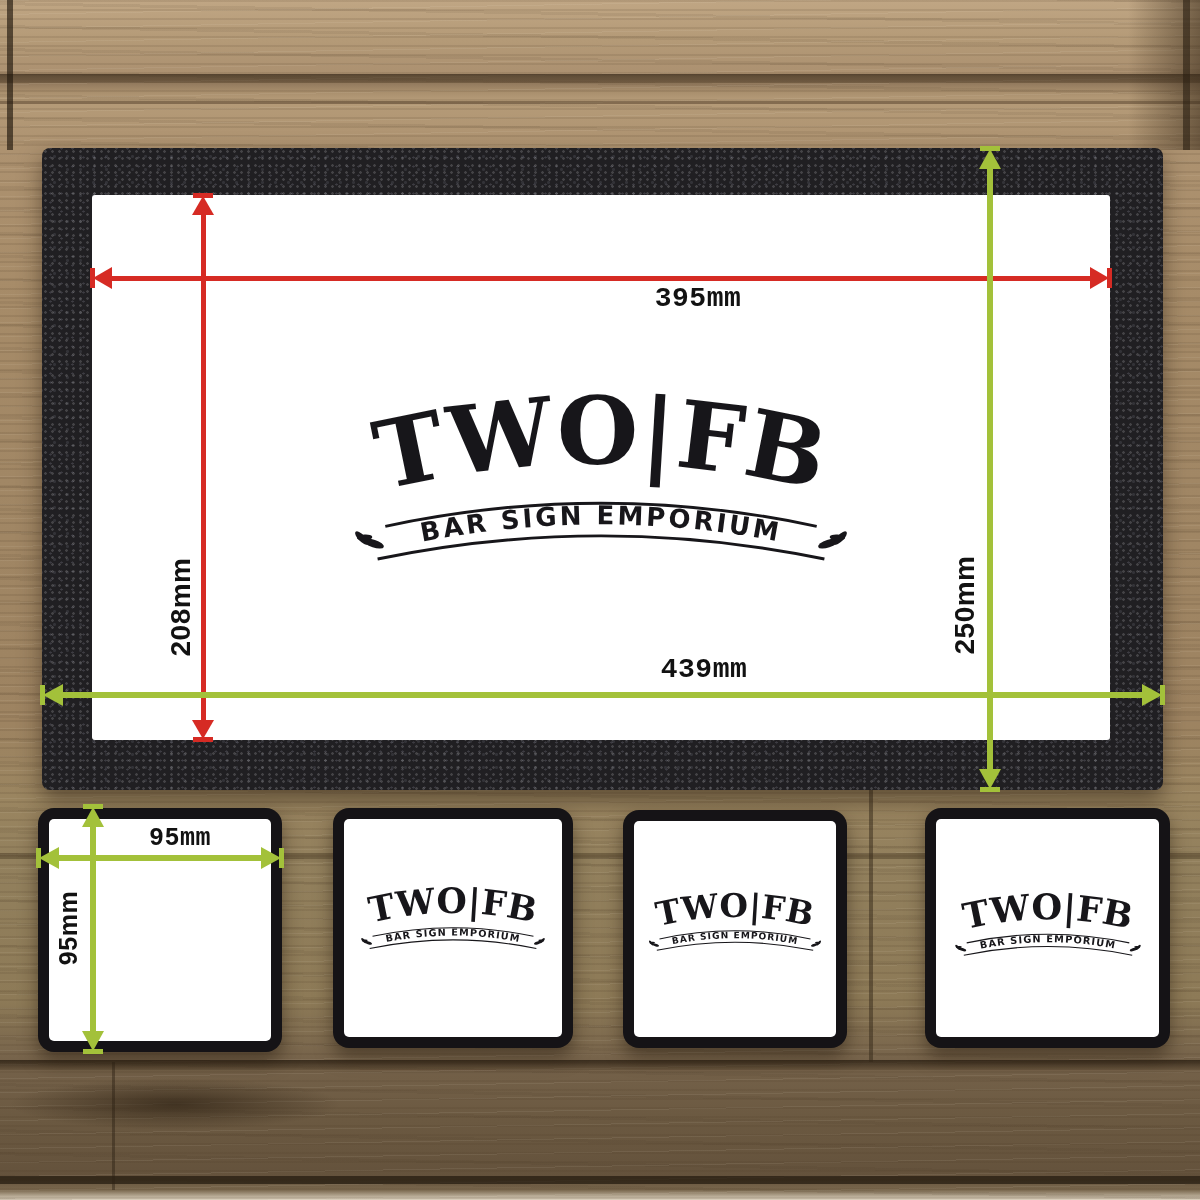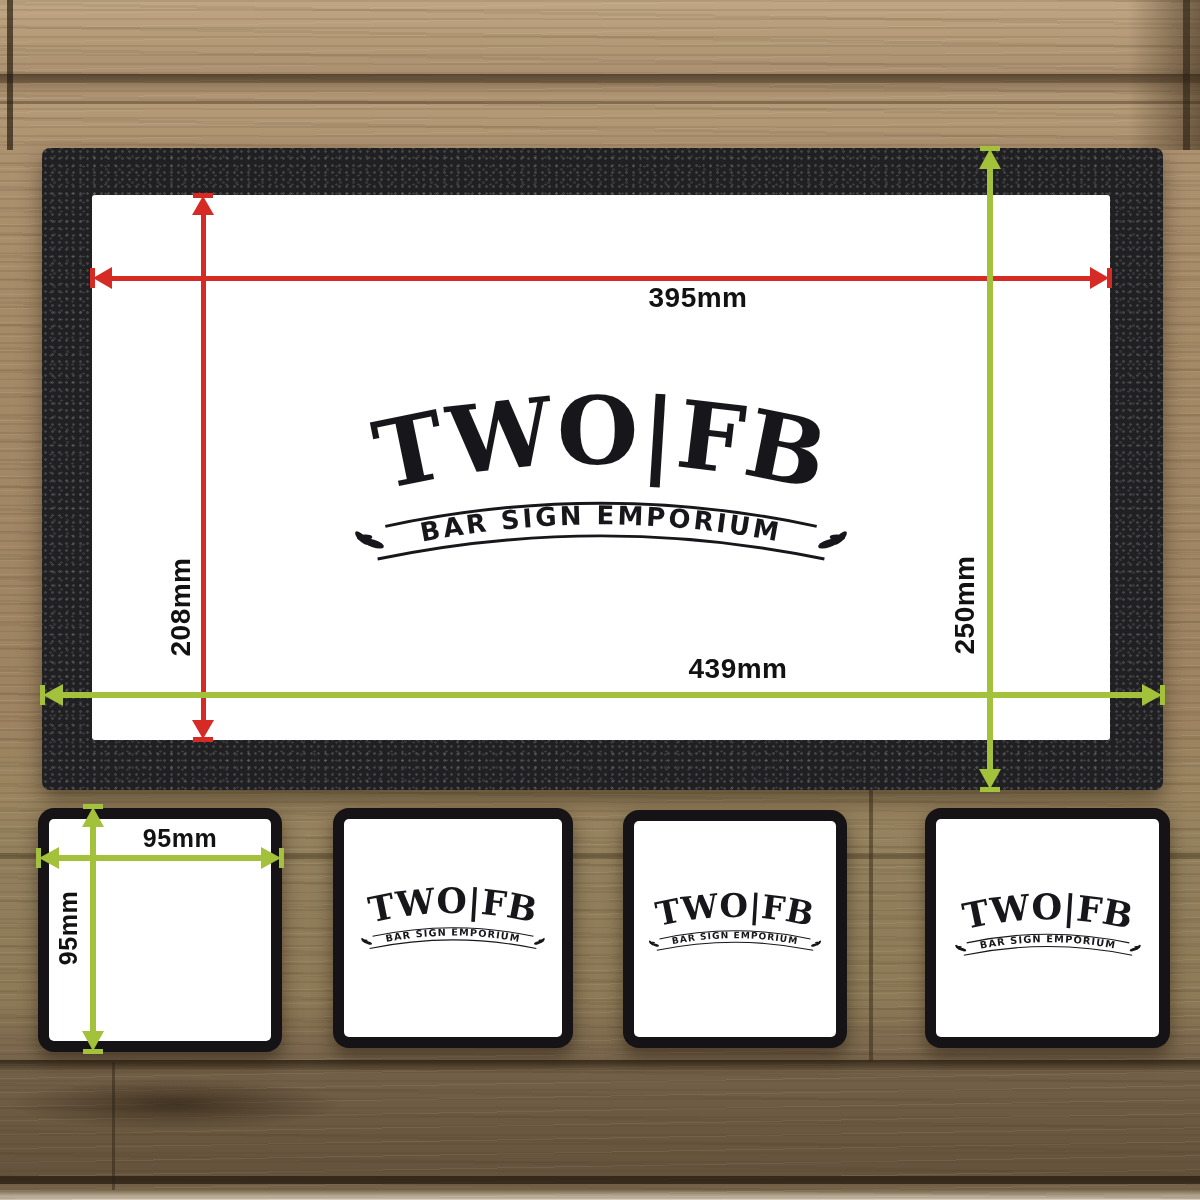--- a/index.html
+++ b/index.html
@@ -97,29 +97,29 @@
   .v .tick{height:5px;width:20px;left:-10px;}
   .h .tick-w{left:-2px;} .h .tick-e{right:-2px;}
   .v .tick-n{top:-2px;}  .v .tick-s{bottom:-2px;}
   .red .tick{background:var(--red);}
   .green .tick{background:var(--green);}
   .dim-label{
     position:absolute;font-weight:bold;color:#121212;white-space:nowrap;
     font-size:28px;letter-spacing:0.5px;
   }
   .dim .rot{transform:translate(-50%,-50%) rotate(-90deg);}
-  .dim .ctr{transform:translate(-50%,-50%);}
+  .dim .ctr{transform:translate(-50%,-50%);font-family:Liberation Mono, monospace;}
 
   
   .dim-395{left:92px;top:278px;width:1018px;height:0;}
   .dim-395 .dim-label{left:606px;top:20px;}
   .dim-208{left:203px;top:195px;height:545px;width:0;}
   .dim-208 .dim-label{left:-22px;top:412px;}
   .dim-439{left:42px;top:695px;width:1121px;height:0;}
-  .dim-439 .dim-label{left:696px;top:-26px;}
+  .dim-439 .dim-label{left:662px;top:-26px;}
   .dim-250{left:990px;top:148px;height:642px;width:0;}
   .dim-250 .dim-label{left:-25px;top:457px;}
   .dim-95w{left:38px;top:858px;width:244px;height:0;z-index:7;}
   .dim-95w .dim-label{left:142px;top:-20px;font-size:25px;}
   .dim-95h{left:93px;top:806px;height:246px;width:0;z-index:7;}
   .dim-95h .dim-label{left:-25px;top:122px;font-size:25px;}
 
   
   .coaster{
     position:absolute;z-index:4;background:#151316;border-radius:16px;

